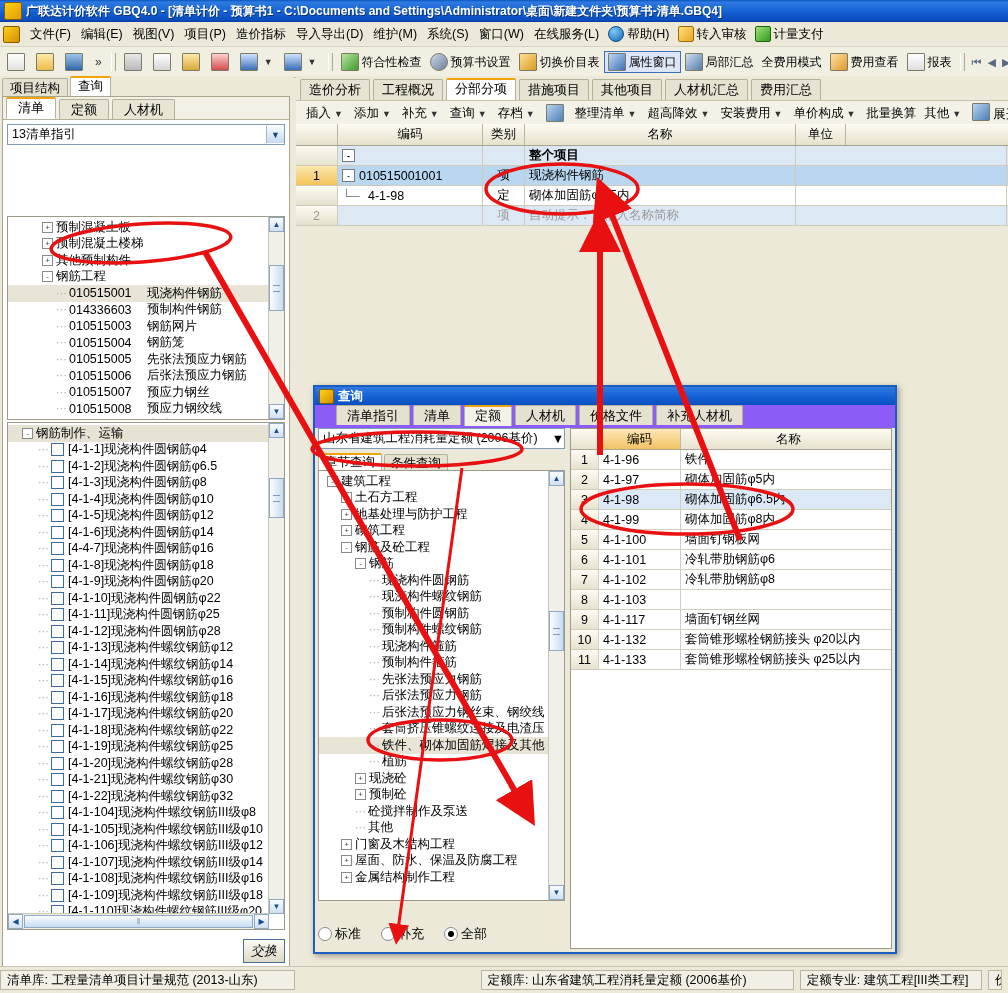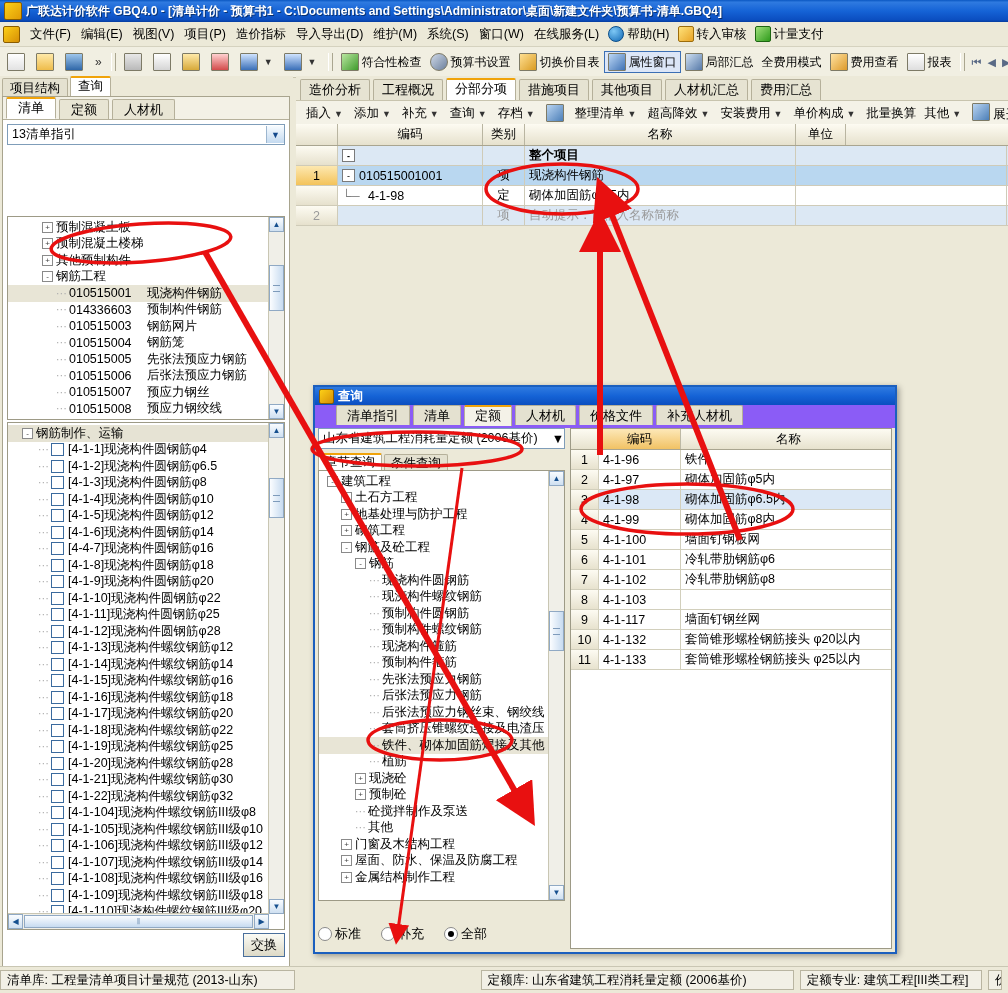--- a/index.html
+++ b/index.html
@@ -136,21 +136,21 @@
     display:flex;align-items:center;justify-content:center;color:#16508f;font-size:8px;box-sizing:border-box;}
   .vs-thumb{position:absolute;left:0;width:15px;background:linear-gradient(90deg,#fbfdff,#c7dbf0);
     border:1px solid #90a9c4;box-sizing:border-box;display:flex;align-items:center;justify-content:center;}
   .vs-thumb i{display:block;width:7px;height:5px;border-top:1px solid #7e9bbb;border-bottom:1px solid #7e9bbb;}
   .hscroll{position:absolute;left:0;right:15px;bottom:0;height:15px;background:#f0efe8;border-top:1px solid #c9c6b3;
     display:flex;align-items:center;}
   .hs-arrow{width:15px;height:15px;background:linear-gradient(180deg,#f9fcff,#cfe0f1);border:1px solid #90a9c4;
     display:flex;align-items:center;justify-content:center;color:#16508f;font-size:8px;box-sizing:border-box;}
   .hs-thumb{flex:1;height:13px;margin:0 1px;background:linear-gradient(180deg,#fbfdff,#c7dbf0);
     border:1px solid #90a9c4;box-sizing:border-box;display:flex;align-items:center;justify-content:center;color:#7e9bbb;font-size:8px;}
-  .swapbar{position:absolute;left:4px;right:4px;bottom:3px;height:30px;display:flex;align-items:flex-start;justify-content:flex-end;}
+  .swapbar{position:absolute;left:4px;right:4px;bottom:3px;height:30px;display:flex;align-items:flex-end;justify-content:flex-end;font-style:italic;}
   .swapbtn{width:40px;height:22px;border:1px solid #4a6f9c;background:linear-gradient(180deg,#fbfbf5,#ddd9c6);
     display:flex;align-items:center;justify-content:center;font-size:13px;cursor:default;}
 
   
   .right-area{position:absolute;left:296px;top:76px;right:0;bottom:26px;background:#ece9d8;}
   .rtabrow{display:flex;align-items:flex-end;height:24px;padding-left:4px;background:#ece9d8;}
   .rtab{height:20px;line-height:20px;padding:0 8px;margin-right:3px;font-size:13px;
     background:#e6e3d2;border:1px solid #b5b09a;border-bottom:none;border-radius:2px 2px 0 0;cursor:default;}
   .rtab.active{background:#fff;border-top:2px solid #f0a30a;line-height:18px;}
   .cmdbar{height:24px;background:#f4f2e7;border:1px solid #c8c4ae;border-left:none;border-right:none;

